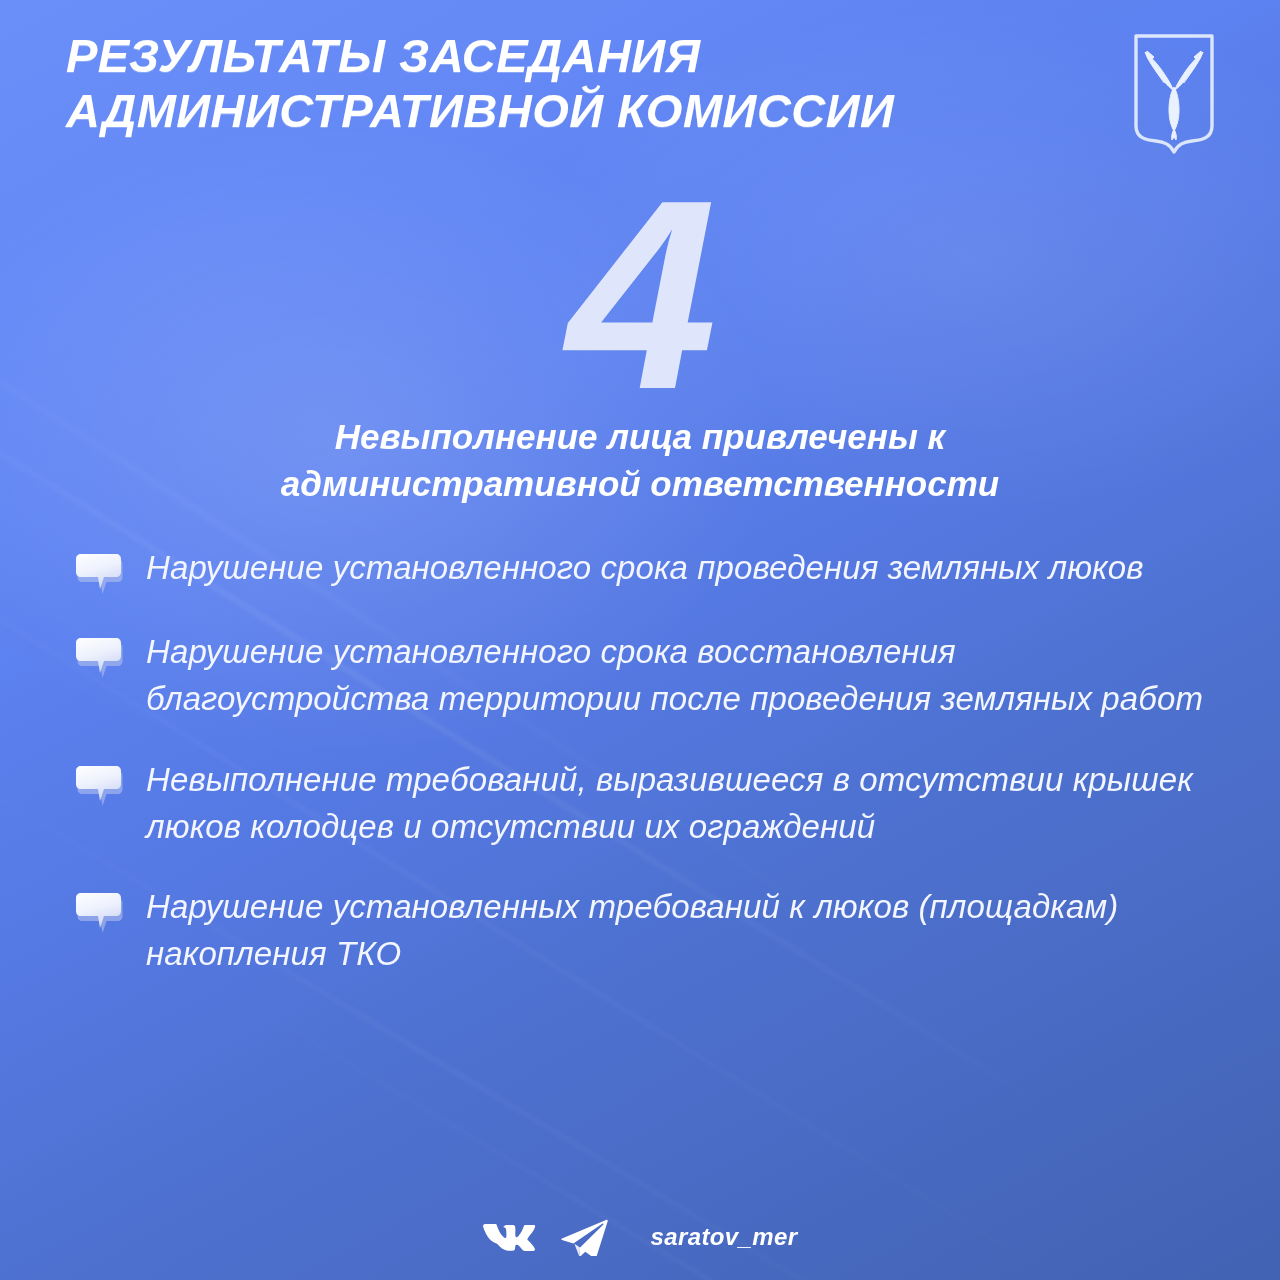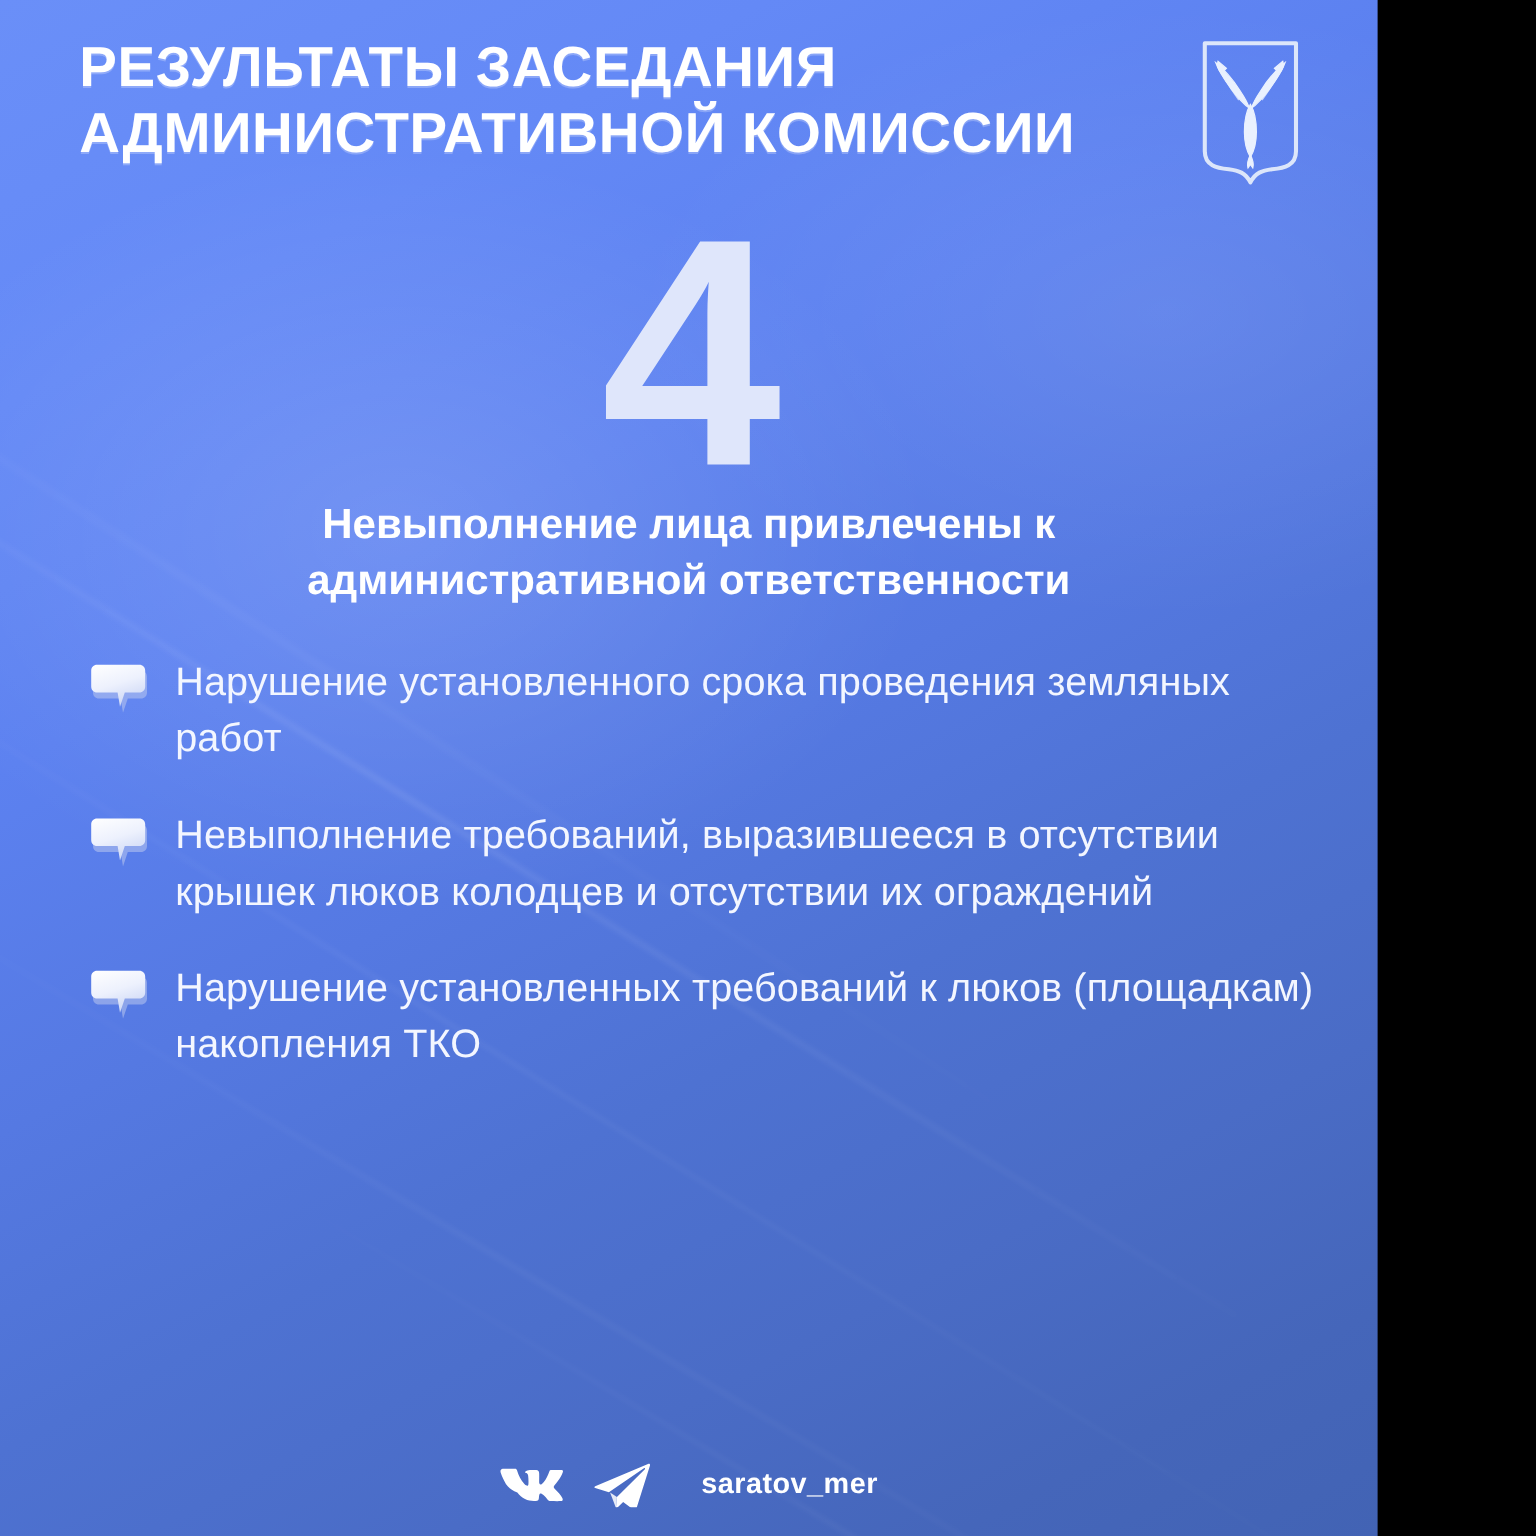--- a/index.html
+++ b/index.html
@@ -2,33 +2,34 @@
 <html lang="ru"><head>
 <meta charset="utf-8">
 <style>
   html, body {
     margin: 0;
     padding: 0;
     background: #000;
   }
   #poster {
     position: relative;
-    width: 1148px;
+    width: 1280px;
     height: 1280px;
     overflow: hidden;
     font-family: "Liberation Sans", "DejaVu Sans", sans-serif;
     background: linear-gradient(152deg,
         #6A8FF8 0%,
         #6489F6 18%,
         #5C81F0 34%,
         #5579E2 50%,
         #4E72D2 64%,
         #4A6CC6 78%,
         #4566BA 90%,
         #4263B4 100%);
+    font-style: italic;
   }
 
   
   .streak {
     position: absolute;
     background: linear-gradient(90deg, rgba(255,255,255,0) 0%, rgba(255,255,255,.16) 45%, rgba(255,255,255,.02) 100%);
     transform-origin: 0 0;
     pointer-events: none;
     filter: blur(2px);
   }
@@ -209,23 +210,32 @@
             <linearGradient id="bg1" x1="0" y1="0" x2="0.4" y2="1">
               <stop offset="0%" stop-color="#FFFFFF"></stop>
               <stop offset="55%" stop-color="#EDF1FD"></stop>
               <stop offset="100%" stop-color="#CFD9F6"></stop>
             </linearGradient>
           </defs>
           <path d="M9 4 H44 C47 4 49 6 49 9 V22 C49 25 47 27 44 27 H33 L29 39 L27 27 H9 C6 27 4 25 4 22 V9 C4 6 6 4 9 4 Z" fill="#B9C7EE" opacity=".55" transform="translate(1.5,4)"></path>
           <path d="M9 3 H44 C47 3 49 5 49 8 V21 C49 24 47 26 44 26 H32 L28 38 L26 26 H9 C6 26 4 24 4 21 V8 C4 5 6 3 9 3 Z" fill="url(#bg1)"></path>
         </svg>
       </span>
-      <span class="item-text">Нарушение установленного срока проведения земляных работ</span>
-    </div>
-
+      <span class="item-text">Нарушение установленного срока проведения земляных люков</span>
+    </div>
+
+    <div class="list-item">
+      <span class="bullet">
+        <svg width="52" height="44" viewBox="0 0 52 44" aria-hidden="true">
+          <path d="M9 4 H44 C47 4 49 6 49 9 V22 C49 25 47 27 44 27 H33 L29 39 L27 27 H9 C6 27 4 25 4 22 V9 C4 6 6 4 9 4 Z" fill="#B9C7EE" opacity=".55" transform="translate(1.5,4)"></path>
+          <path d="M9 3 H44 C47 3 49 5 49 8 V21 C49 24 47 26 44 26 H32 L28 38 L26 26 H9 C6 26 4 24 4 21 V8 C4 5 6 3 9 3 Z" fill="url(#bg1)"></path>
+        </svg>
+      </span>
+      <span class="item-text">Нарушение установленного срока восстановления благоустройства территории после проведения земляных работ</span>
+    </div>
 
     <div class="list-item">
       <span class="bullet">
         <svg width="52" height="44" viewBox="0 0 52 44" aria-hidden="true">
           <path d="M9 4 H44 C47 4 49 6 49 9 V22 C49 25 47 27 44 27 H33 L29 39 L27 27 H9 C6 27 4 25 4 22 V9 C4 6 6 4 9 4 Z" fill="#B9C7EE" opacity=".55" transform="translate(1.5,4)"></path>
           <path d="M9 3 H44 C47 3 49 5 49 8 V21 C49 24 47 26 44 26 H32 L28 38 L26 26 H9 C6 26 4 24 4 21 V8 C4 5 6 3 9 3 Z" fill="url(#bg1)"></path>
         </svg>
       </span>
       <span class="item-text">Невыполнение требований, выразившееся в отсутствии крышек люков колодцев и отсутствии их ограждений</span>
     </div>

